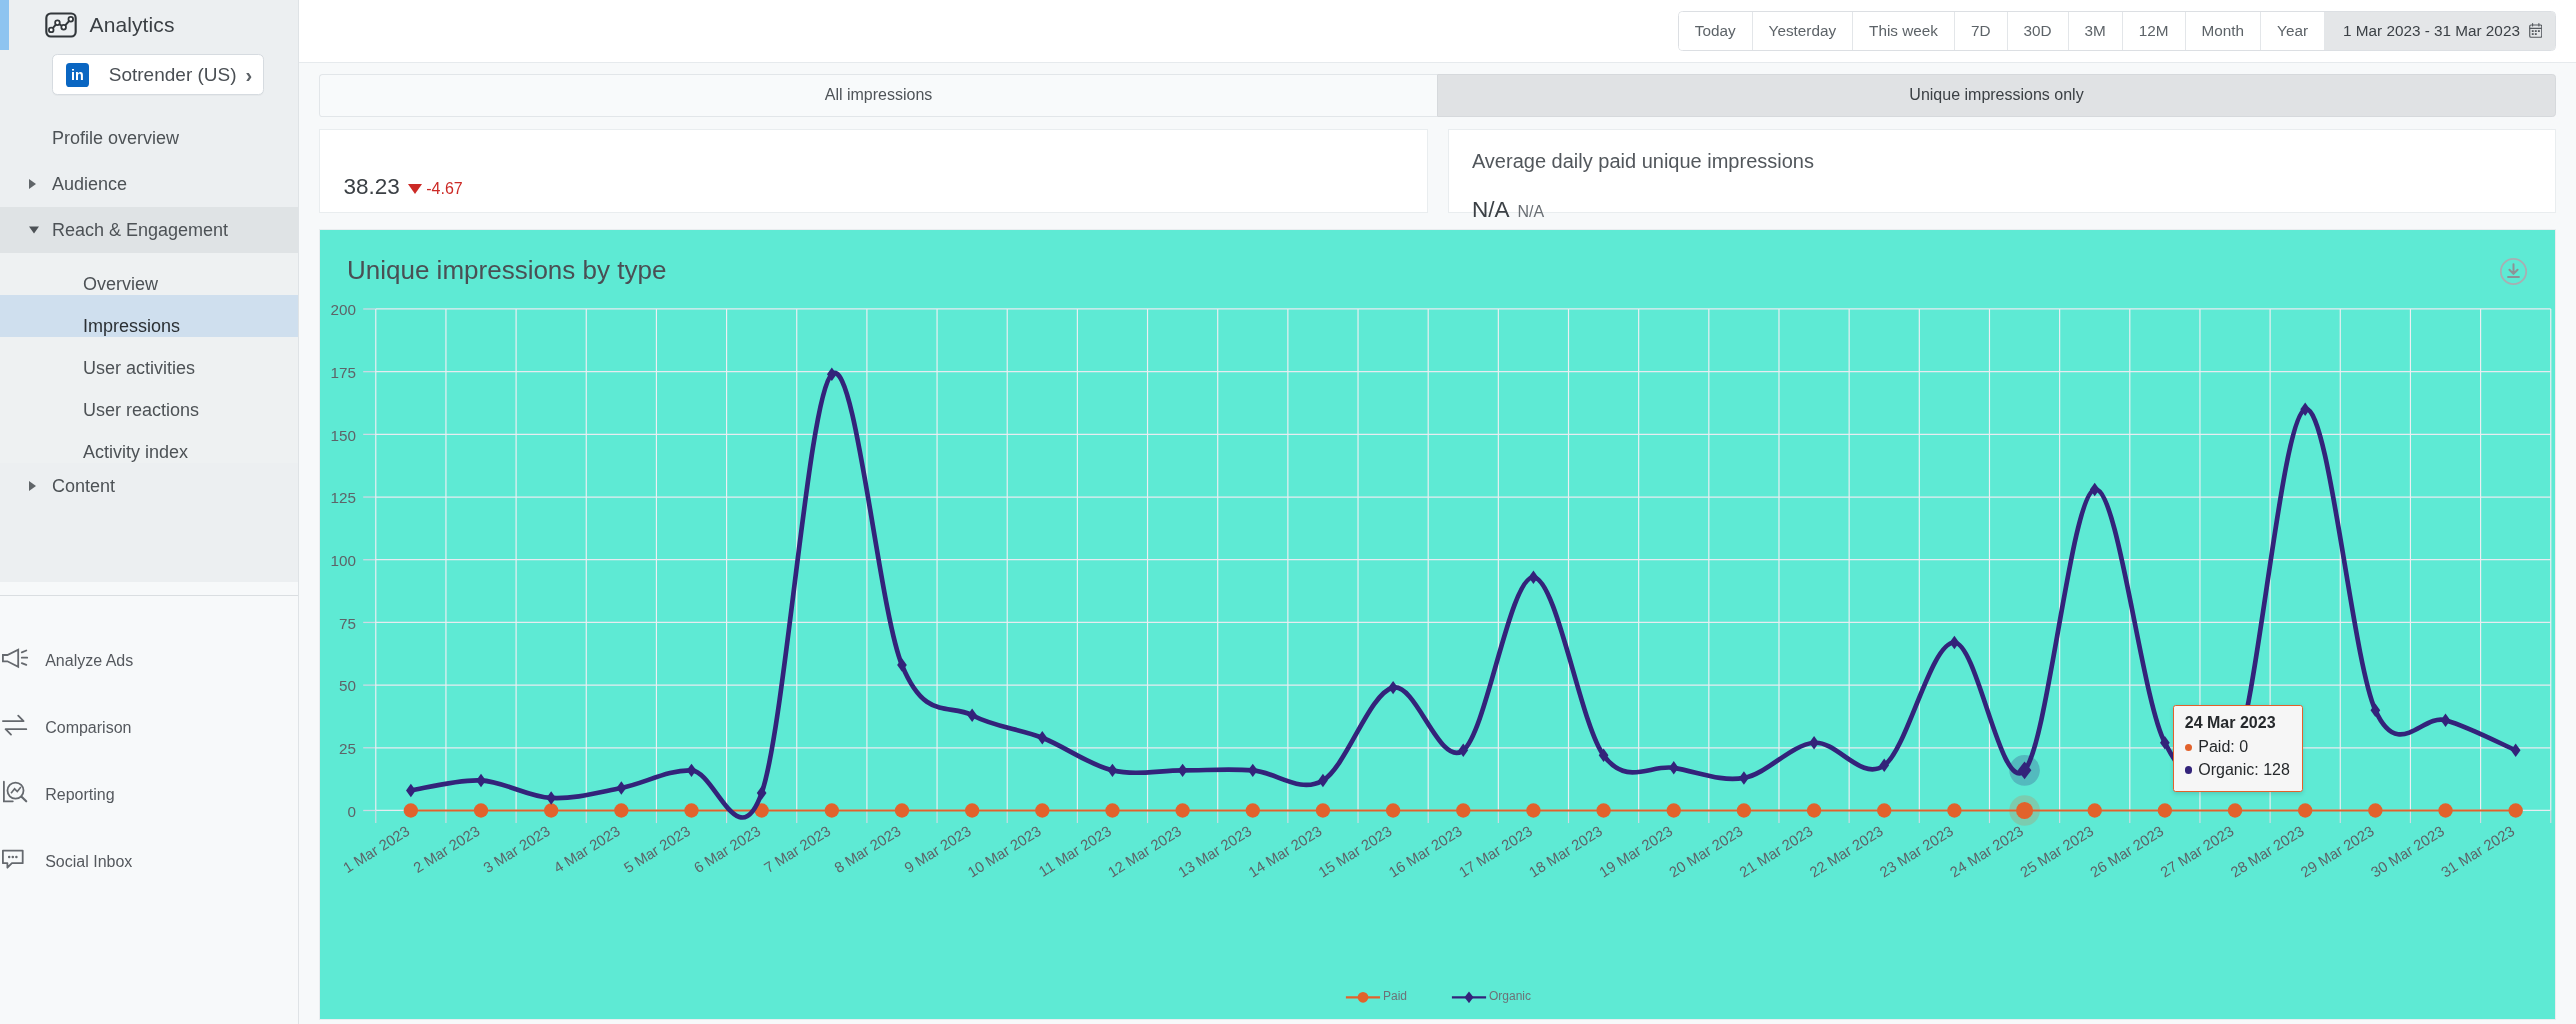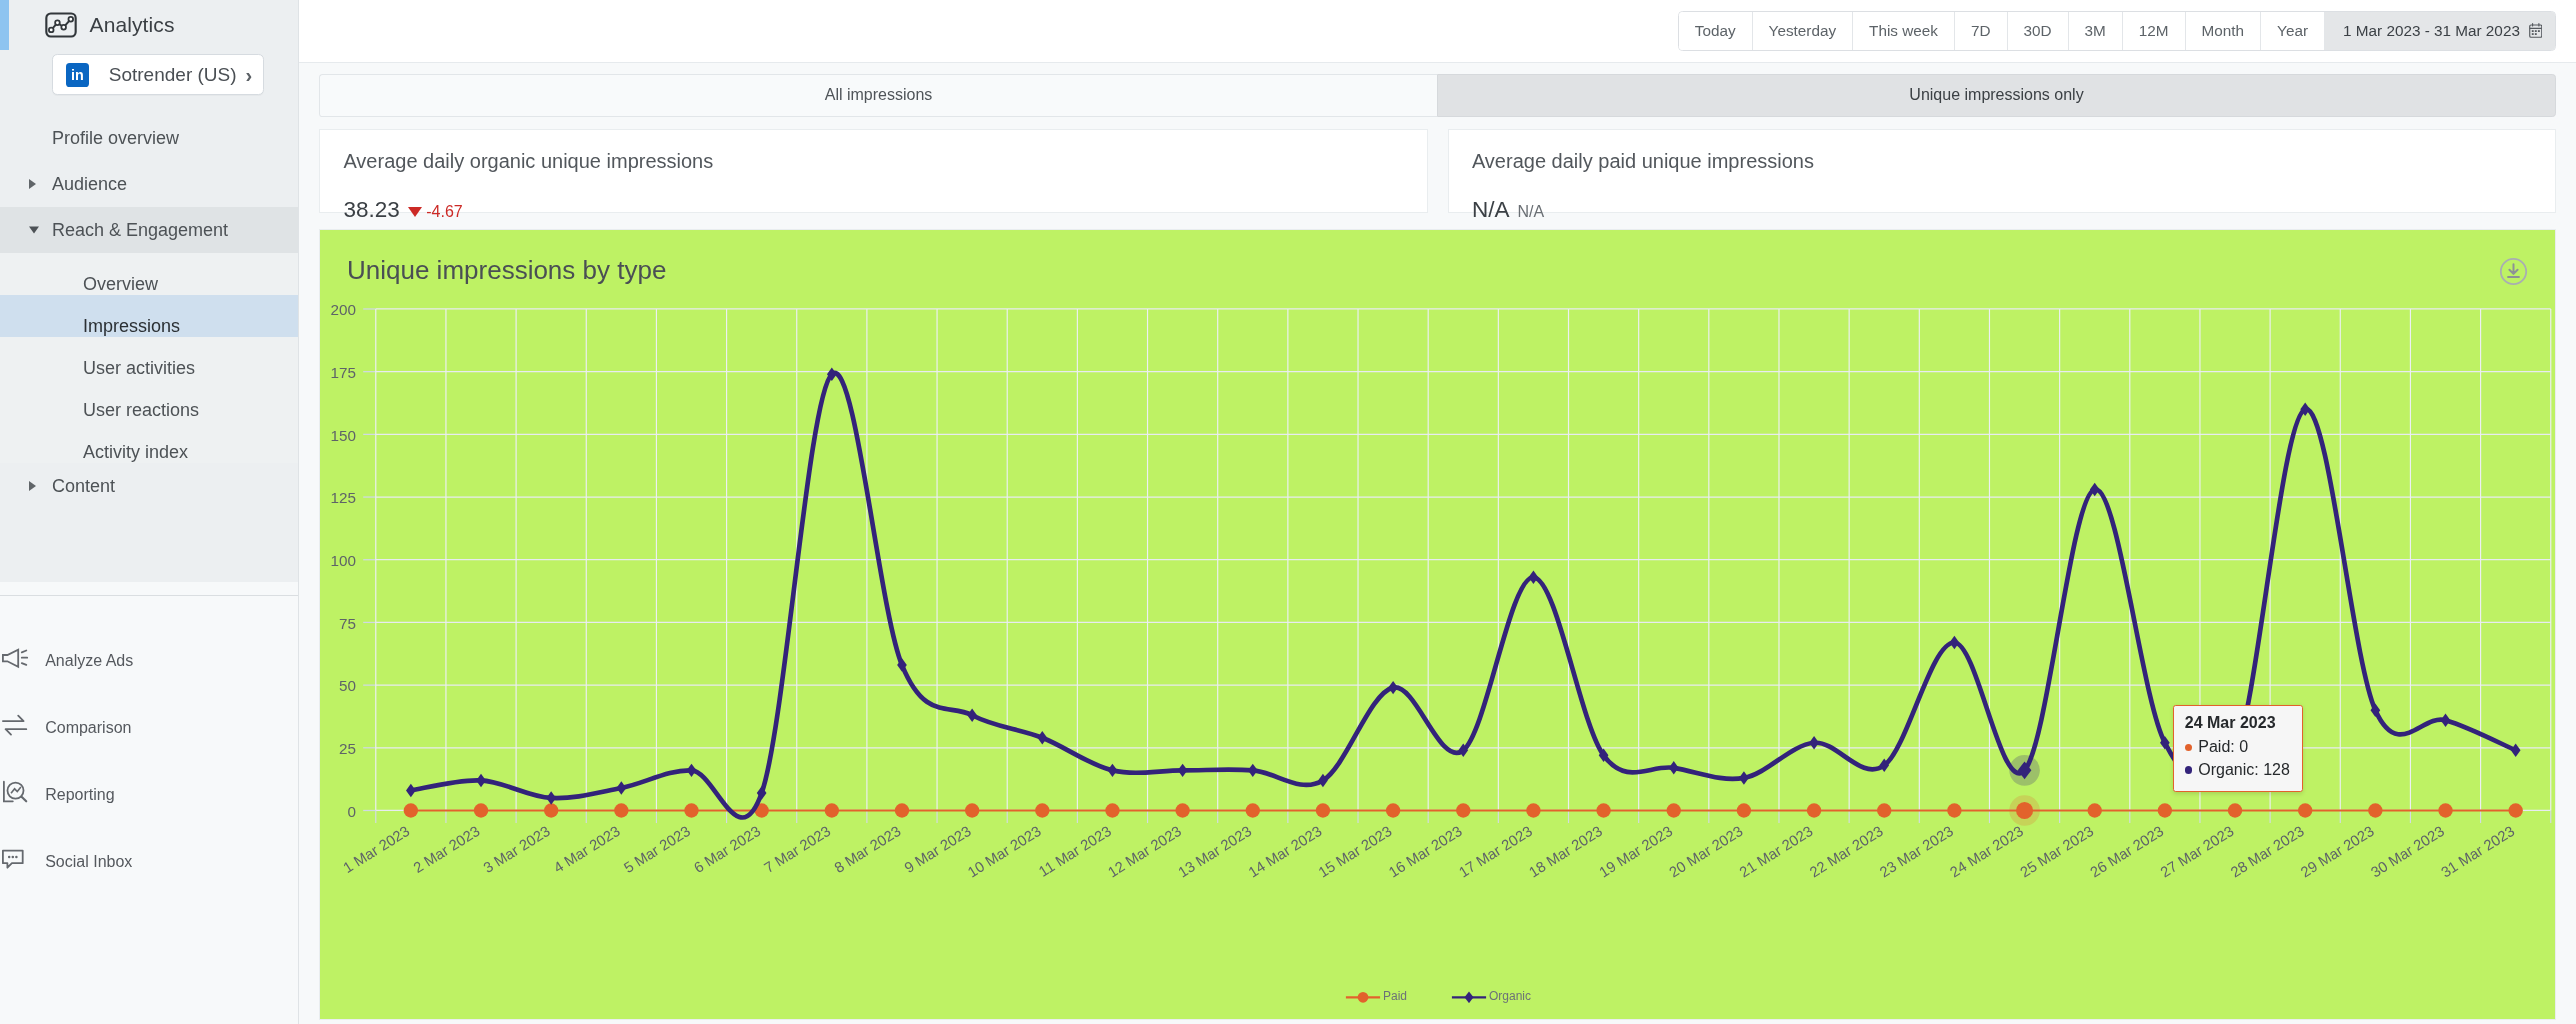--- a/index.html
+++ b/index.html
@@ -161,21 +161,21 @@
   .kpi-delta { font-size: 16px; color: #cc2a26; display: flex; align-items: center; gap: 4.5px;}
   .kpi-delta.neutral { color: #6a6f74; }
   .tri-down {
     width:0;height:0;border-left:7.2px solid transparent;border-right:7.2px solid transparent;
     border-top:10px solid #cc2a26; display:inline-block;
   }
 
   
   #chart-card {
     margin: 16px 20px 0 20px;
-    background: #bef264;
+    background: #5eead4;
     border: 0.9px solid #e9edef;
     height: 791px;
     position: relative;
   }
   #chart-title {
     font-size: 26px; color: #4a4f54; font-weight: 400;
     padding: 25px 0 0 27px;
   }
   #dl-btn { position: absolute; right: 27px; top: 27px; cursor: pointer; }
 
@@ -348,21 +348,20 @@
       </div>
     </div>
 
     <div id="tabs">
       <div class="tab">All impressions</div>
       <div class="tab active">Unique impressions only</div>
     </div>
 
     <div id="kpis">
       <div class="kpi">
-        <div class="kpi-label">Average daily organic unique impressions</div>
         <div class="kpi-row">
           <span class="kpi-value">38.23</span>
           <span class="kpi-delta">
             <span class="tri-down"></span>
             <span>-4.67</span>
           </span>
         </div>
       </div>
       <div class="kpi">
         <div class="kpi-label">Average daily paid unique impressions</div>

